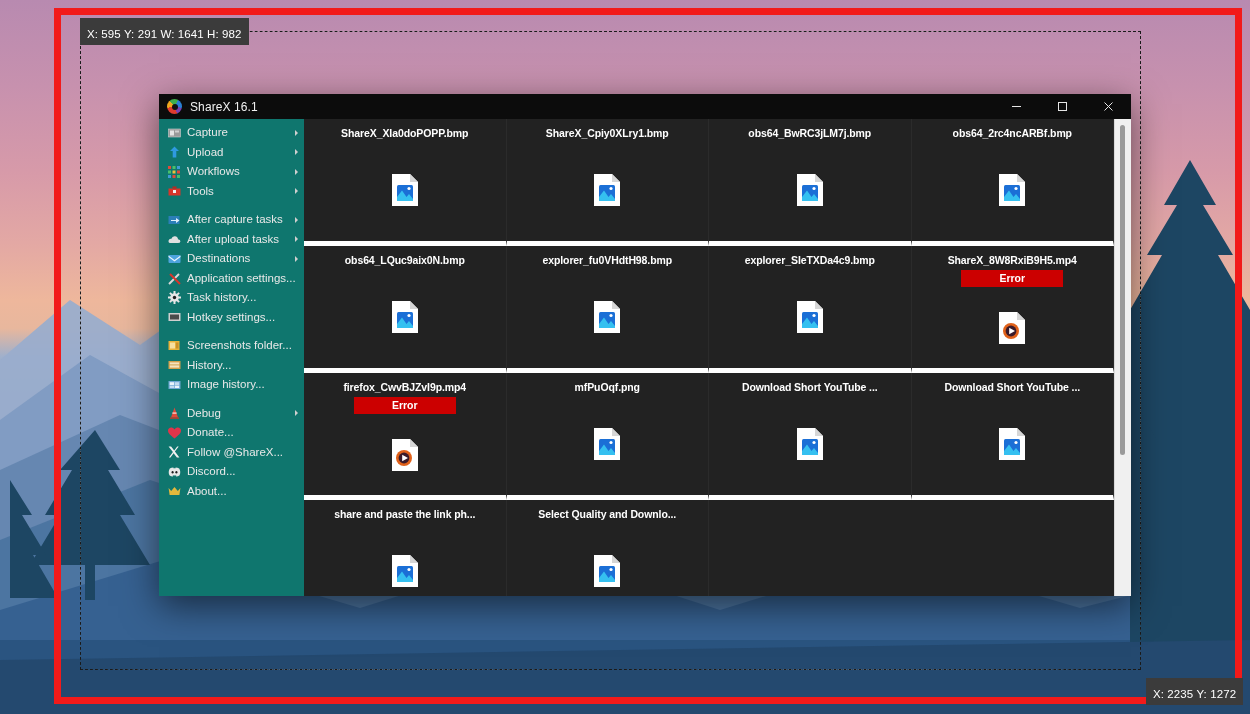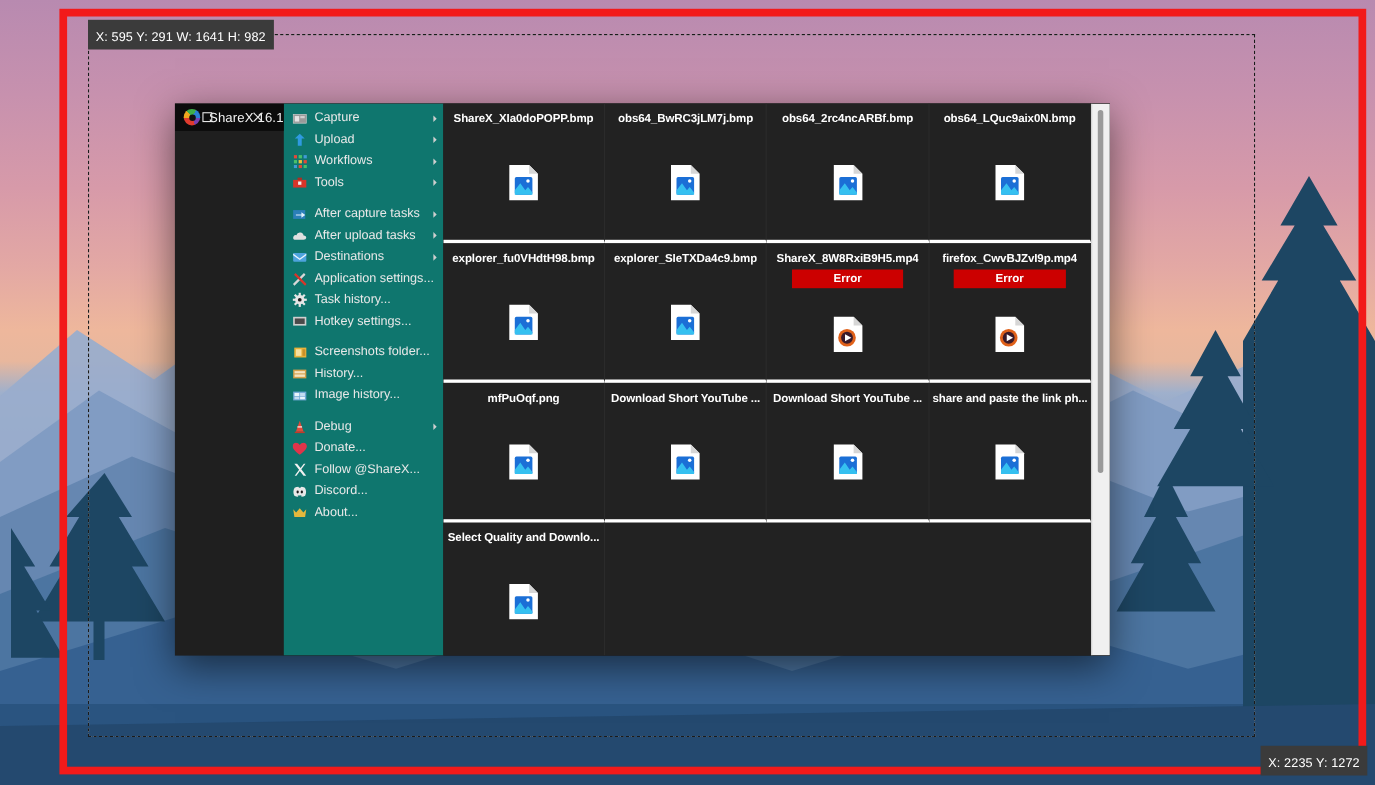--- a/index.html
+++ b/index.html
@@ -97,26 +97,26 @@
   .coord-br {
     left: 1146px;
     top: 678px;
   }
 
   
   .sharex-window {
     position: absolute;
     left: 159px;
     top: 94px;
-    width: 850px;
+    width: 972px;
     height: 502px;
     background: #1f1f1f;
     box-shadow: 0 10px 34px rgba(0,0,0,0.55);
     display: flex;
-    flex-direction: row;
+    flex-direction: column;
     overflow: hidden;
   }
   .titlebar {
     height: 25px;
     background: #0c0c0c;
     display: flex;
     align-items: center;
     flex: 0 0 auto;
     position: relative;
   }
@@ -231,21 +231,21 @@
     grid-auto-rows: 127px;
     align-content: start;
   }
   .cell {
     position: relative;
     display: flex;
     flex-direction: column;
     align-items: center;
     box-sizing: border-box;
     border-right: 1px solid #2b2b2b;
-    border-bottom: 3px solid #ffffff;
+    border-bottom: 5px solid #ffffff;
     overflow: hidden;
   }
   .cell-name {
     color: #ffffff;
     font-size: 10.5px;
     font-weight: bold;
     margin-top: 8px;
     max-width: 96%;
     overflow: hidden;
     white-space: nowrap;
@@ -568,20 +568,32 @@
                 <svg class="doc-icon" width="28" height="34" viewBox="0 0 28 34">
   <path d="M1 1 H19 L27 9 V33 H1 Z" fill="#ffffff"></path>
   <path d="M19 1 L27 9 H19 Z" fill="#d6d6d6"></path>
   <rect x="6" y="12" width="16" height="16" rx="1.5" fill="#1b6fd6"></rect>
   <path d="M6 24 L11 17.5 L15.5 24 L18 21 L22 26 L22 28 H6 Z" fill="#35c0f0"></path>
   <circle cx="18" cy="15.5" r="1.6" fill="#ffffff"></circle>
 </svg>
               </div>
             </div>
             <div class="cell">
+              <div class="cell-name">ShareX_Cpiy0XLry1.bmp</div>
+              <div class="cell-thumb">
+                <svg class="doc-icon" width="28" height="34" viewBox="0 0 28 34">
+  <path d="M1 1 H19 L27 9 V33 H1 Z" fill="#ffffff"></path>
+  <path d="M19 1 L27 9 H19 Z" fill="#d6d6d6"></path>
+  <rect x="6" y="12" width="16" height="16" rx="1.5" fill="#1b6fd6"></rect>
+  <path d="M6 24 L11 17.5 L15.5 24 L18 21 L22 26 L22 28 H6 Z" fill="#35c0f0"></path>
+  <circle cx="18" cy="15.5" r="1.6" fill="#ffffff"></circle>
+</svg>
+              </div>
+            </div>
+            <div class="cell">
               <div class="cell-name">obs64_BwRC3jLM7j.bmp</div>
               <div class="cell-thumb">
                 <svg class="doc-icon" width="28" height="34" viewBox="0 0 28 34">
   <path d="M1 1 H19 L27 9 V33 H1 Z" fill="#ffffff"></path>
   <path d="M19 1 L27 9 H19 Z" fill="#d6d6d6"></path>
   <rect x="6" y="12" width="16" height="16" rx="1.5" fill="#1b6fd6"></rect>
   <path d="M6 24 L11 17.5 L15.5 24 L18 21 L22 26 L22 28 H6 Z" fill="#35c0f0"></path>
   <circle cx="18" cy="15.5" r="1.6" fill="#ffffff"></circle>
 </svg>
               </div>

